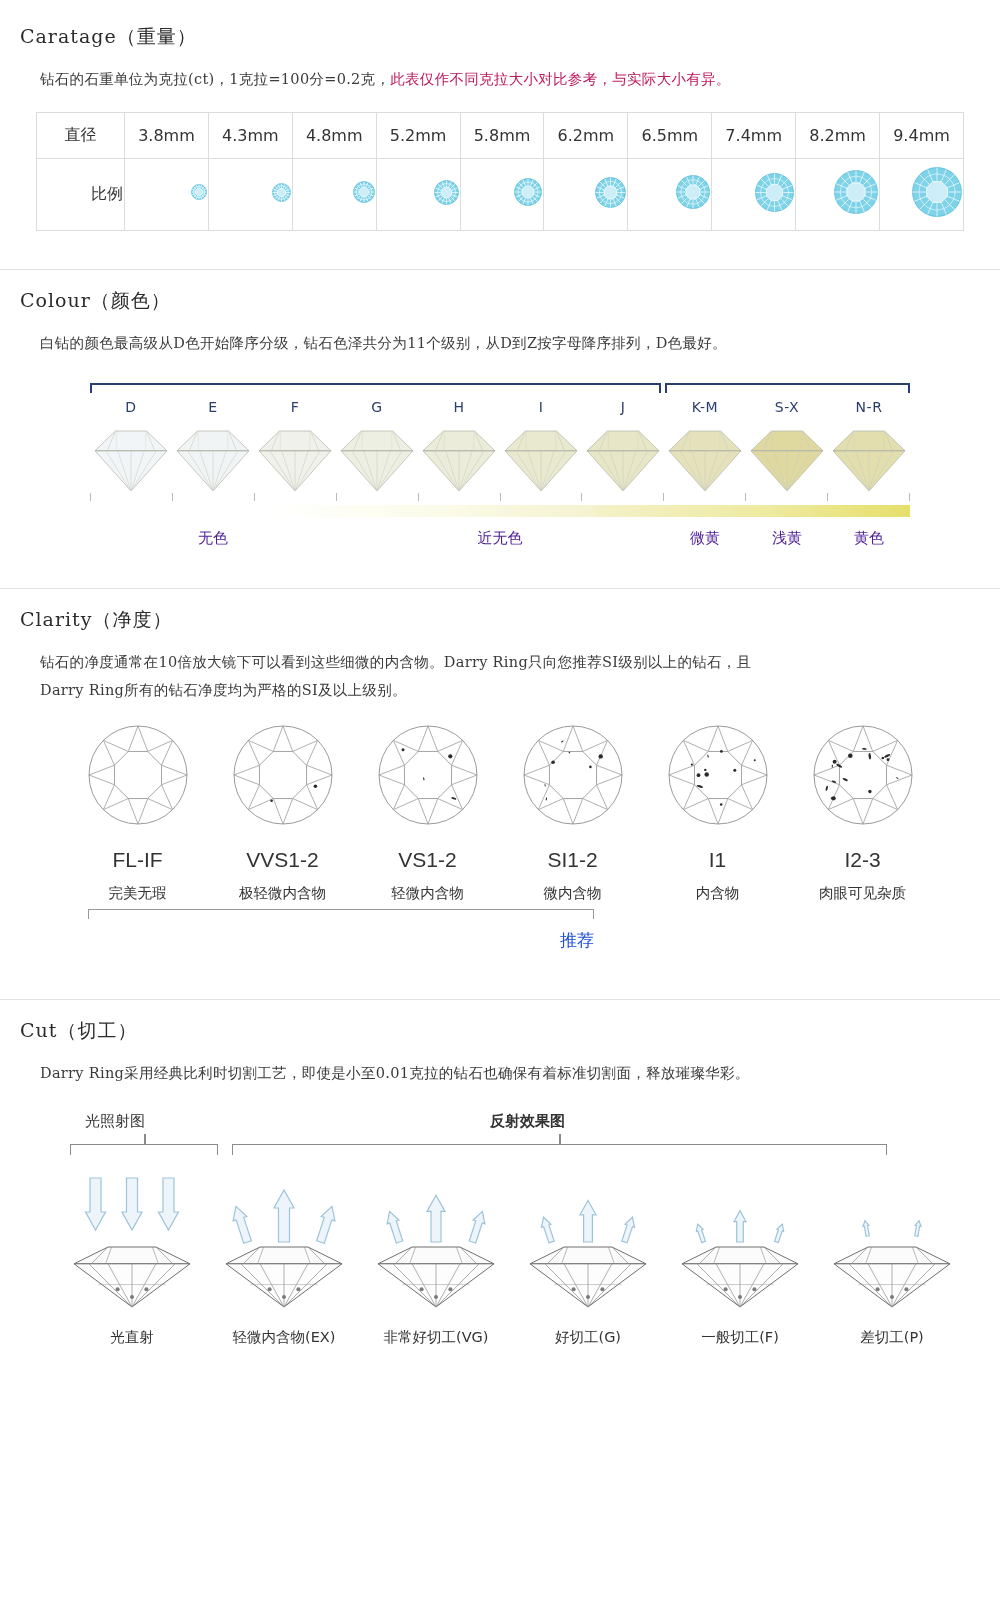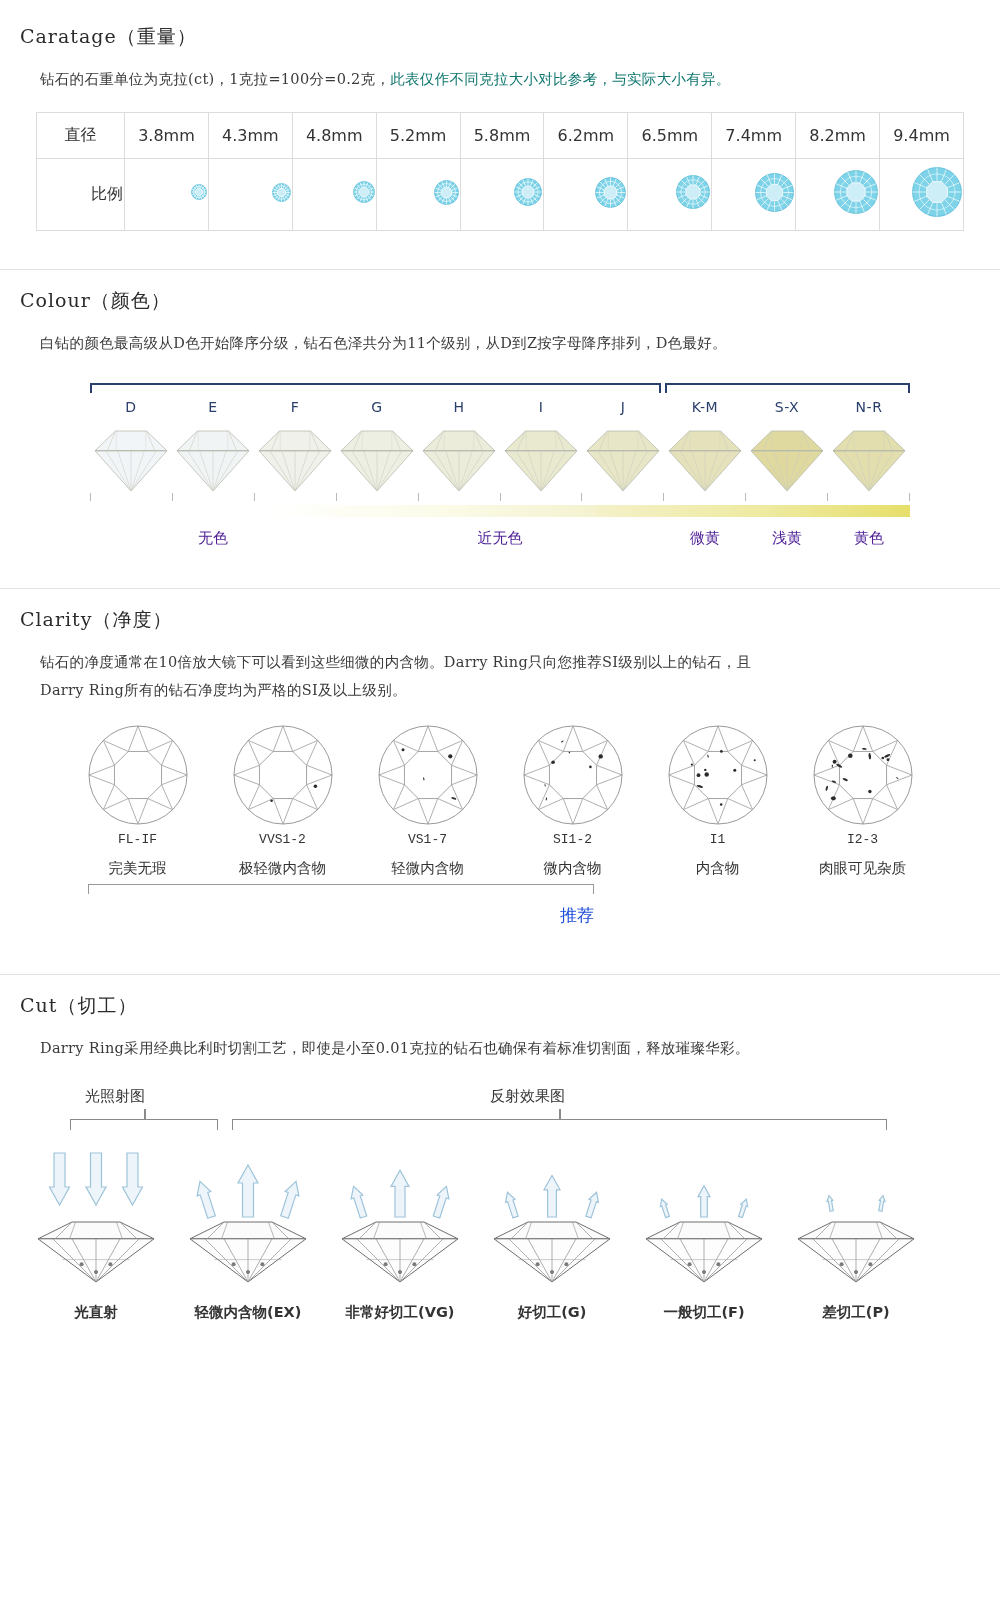--- a/index.html
+++ b/index.html
@@ -27,21 +27,21 @@
     font-weight: normal;
   }
   .desc {
     font-family: "DejaVu Serif", serif;
     font-size: 14.5px;
     line-height: 1.9;
     color: #3a3a3a;
     padding: 6px 40px 0 40px;
     letter-spacing: 0.3px;
   }
-  .desc .red { color: #0f766e; }
+  .desc .red { color: #be185d; }
 
   
   .carat-wrap { padding: 18px 36px 10px 36px; }
   table.carat {
     width: 928px;
     border-collapse: collapse;
     border: 1px solid #dcdcdc;
     table-layout: fixed;
   }
   table.carat td {
@@ -112,24 +112,24 @@
   .clarity-wrap { padding: 16px 0 0 0; }
   .clarity-row {
     display: flex;
     justify-content: center;
     gap: 10px;
     padding: 0 70px;
   }
   .clarity-item { width: 136px; text-align: center; }
   .clarity-circle-box { height: 110px; display: flex; align-items: center; justify-content: center; }
   .clarity-code {
-    font-family: Liberation Mono, monospace;
-    font-size: 13px;
+    font-family: Liberation Sans, sans-serif;
+    font-size: 21px;
     color: #333;
-    margin-top: 2px;
+    margin-top: 18px;
   }
   .clarity-cn {
     font-family: "DejaVu Sans", sans-serif;
     font-size: 14.5px;
     color: #333;
     margin-top: 12px;
   }
   .reco-wrap { position: relative; width: 100%; height: 64px; margin-top: 6px; }
   .reco-bracket {
     position: absolute;
@@ -157,21 +157,21 @@
     color: #333;
   }
   .cb-line {
     position: absolute;
     border-top: 1.5px solid #8a8a8a;
     border-left: 1.5px solid #8a8a8a;
     border-right: 1.5px solid #8a8a8a;
     height: 11px;
   }
   .cb-stem { position: absolute; width: 1.5px; background: #8a8a8a; height: 10px; }
-  .cut-row { display: flex; justify-content: flex-start; padding: 0 20px; font-weight: bold; }
+  .cut-row { display: flex; justify-content: flex-end; padding: 0 32px; }
   .cut-item { width: 152px; text-align: center; }
   .cut-art { height: 150px; position: relative; }
   .cut-cap {
     font-family: "DejaVu Sans", sans-serif;
     font-size: 14.5px;
     color: #333;
     margin-top: 8px;
   }
 </style>
 </head>
@@ -764,21 +764,21 @@
               <line x1="59.75" y1="26.46" x2="84.65" y2="15.35" stroke="#9a9a9a" stroke-width="0.8"></line>
               <line x1="59.75" y1="26.46" x2="50.00" y2="1.00" stroke="#9a9a9a" stroke-width="0.8"></line>
               <line x1="73.54" y1="40.25" x2="99.00" y2="50.00" stroke="#9a9a9a" stroke-width="0.8"></line>
               <line x1="73.54" y1="40.25" x2="84.65" y2="15.35" stroke="#9a9a9a" stroke-width="0.8"></line>
               <circle cx="72.3" cy="31.3" r="2.1" fill="#2b2b2b"></circle>
               <ellipse cx="45.8" cy="53.9" rx="1.7" ry="0.6" fill="#2b2b2b" transform="rotate(80 45.8 53.9)"></ellipse>
               <ellipse cx="75.8" cy="73.4" rx="2.6" ry="1.0" fill="#2b2b2b" transform="rotate(18 75.8 73.4)"></ellipse>
               <circle cx="25.0" cy="24.7" r="1.5" fill="#2b2b2b"></circle>
             </svg>
           </div>
-          <div class="clarity-code">VS1-7</div>
+          <div class="clarity-code">VS1-2</div>
           <div class="clarity-cn">轻微内含物</div>
         </div>
         <div class="clarity-item">
           <div class="clarity-circle-box">
             <svg width="100" height="100" viewBox="0 0 100 100">
               <circle cx="50" cy="50" r="49" fill="#ffffff" stroke="#9a9a9a" stroke-width="1"></circle>
               <polygon points="73.54,59.75 59.75,73.54 40.25,73.54 26.46,59.75 26.46,40.25 40.25,26.46 59.75,26.46 73.54,40.25" fill="none" stroke="#9a9a9a" stroke-width="0.9"></polygon>
               <line x1="73.54" y1="59.75" x2="84.65" y2="84.65" stroke="#9a9a9a" stroke-width="0.8"></line>
               <line x1="73.54" y1="59.75" x2="99.00" y2="50.00" stroke="#9a9a9a" stroke-width="0.8"></line>
               <line x1="59.75" y1="73.54" x2="50.00" y2="99.00" stroke="#9a9a9a" stroke-width="0.8"></line>
@@ -896,21 +896,21 @@
     <span class="section-title">Cut（切工）</span>
   </div>
   <div class="desc">Darry Ring采用经典比利时切割工艺，即使是小至0.01克拉的钻石也确保有着标准切割面，释放璀璨华彩。</div>
 
   <div class="cut-wrap">
     <div class="cut-brackets">
       <div class="cb-label" style="left:85px; top:6px; width:120px;">光照射图</div>
       <div class="cb-stem" style="left:144px; top:28px;"></div>
       <div class="cb-line" style="left:70px; top:38px; width:148px;"></div>
 
-      <div class="cb-label" style="left:490px; top:6px; width:140px;">反射效果图</div>
+      <div class="cb-label" style="left:490px; top:6px; width:140px;font-weight:bold;">反射效果图</div>
       <div class="cb-stem" style="left:559px; top:28px;"></div>
       <div class="cb-line" style="left:232px; top:38px; width:655px;"></div>
     </div>
     <div class="cut-row" id="cut-row">
         <div class="cut-item">
           <div class="cut-art">
             <div style="height:78px">
               <svg width="152" height="78" viewBox="0 0 152 78" style="display:block">
                 <polygon points="-5.5,0.0 5.5,0.0 5.5,34.0 10.0,34.0 0.0,52.0 -10.0,34.0 -5.5,34.0" fill="#eef5fa" stroke="#9dc3da" stroke-width="1.2" transform="translate(39.52,8) rotate(0)"></polygon>
                 <polygon points="-5.5,0.0 5.5,0.0 5.5,34.0 10.0,34.0 0.0,52.0 -10.0,34.0 -5.5,34.0" fill="#eef5fa" stroke="#9dc3da" stroke-width="1.2" transform="translate(76,8) rotate(0)"></polygon>

